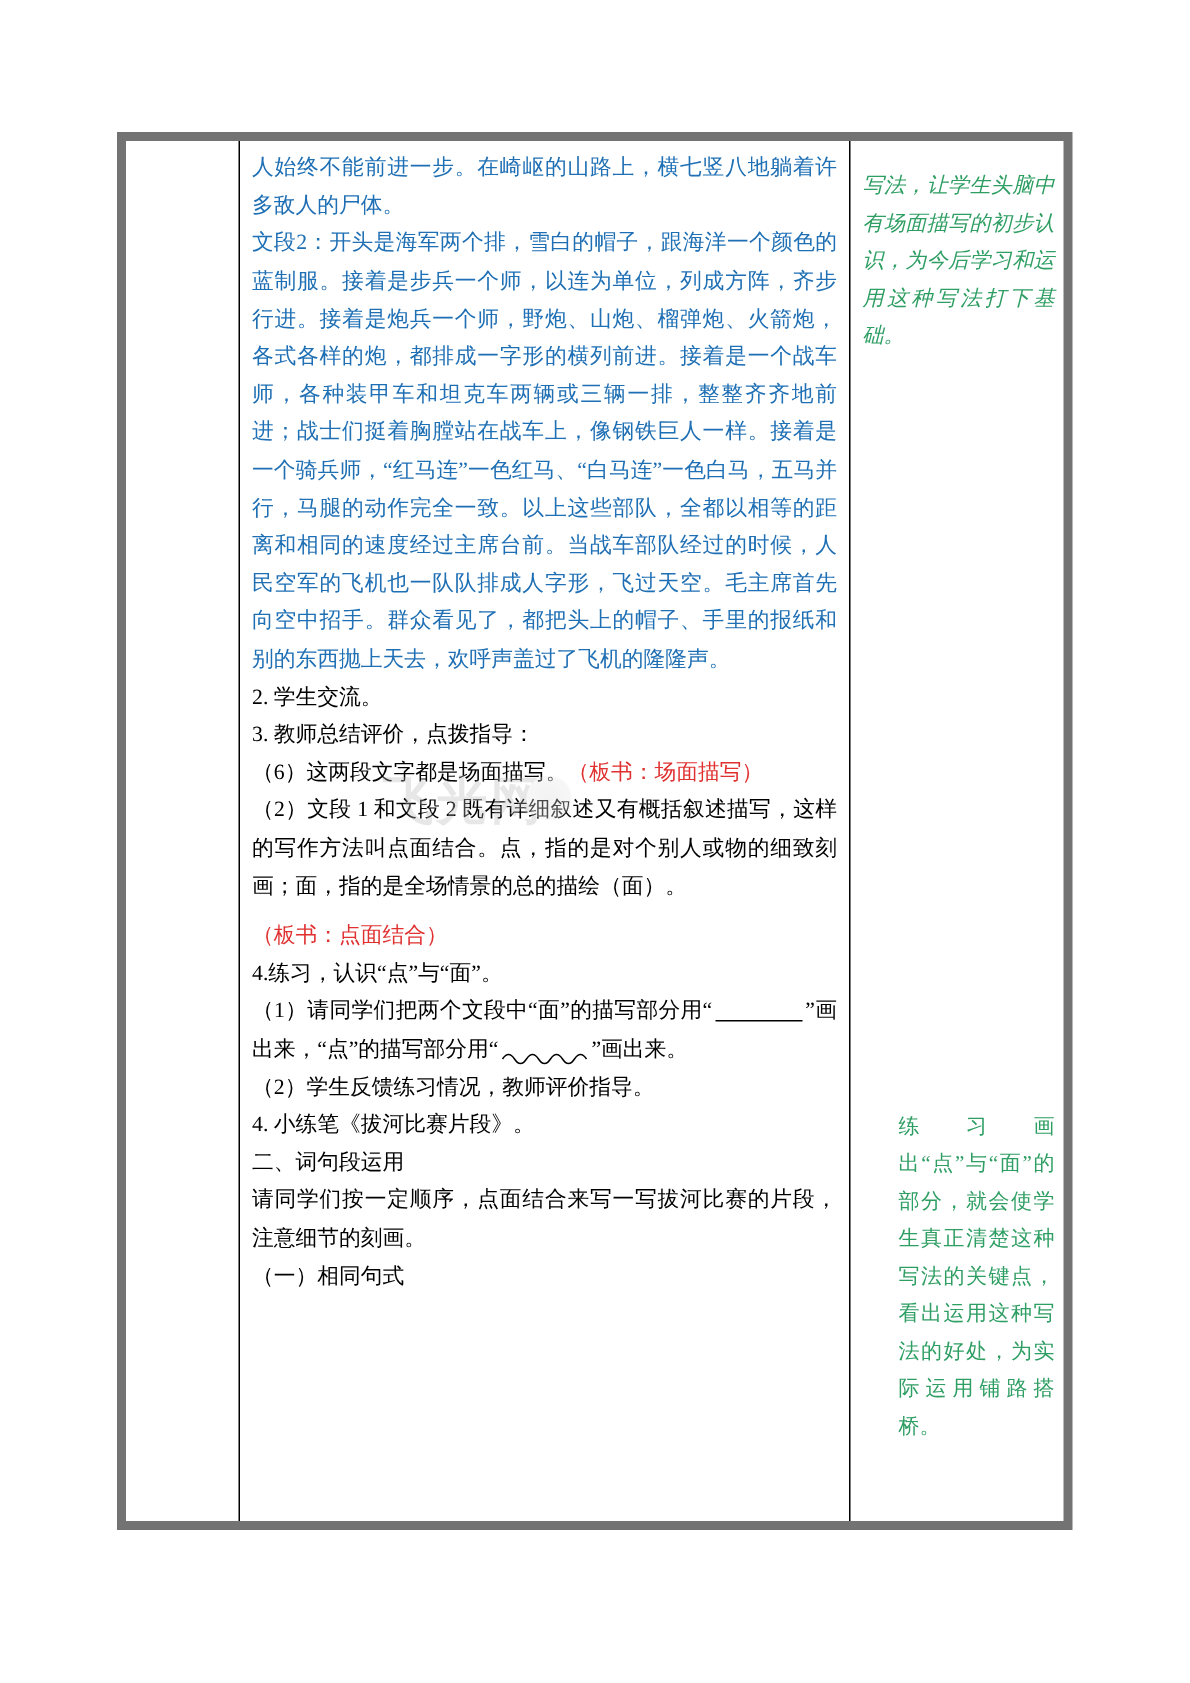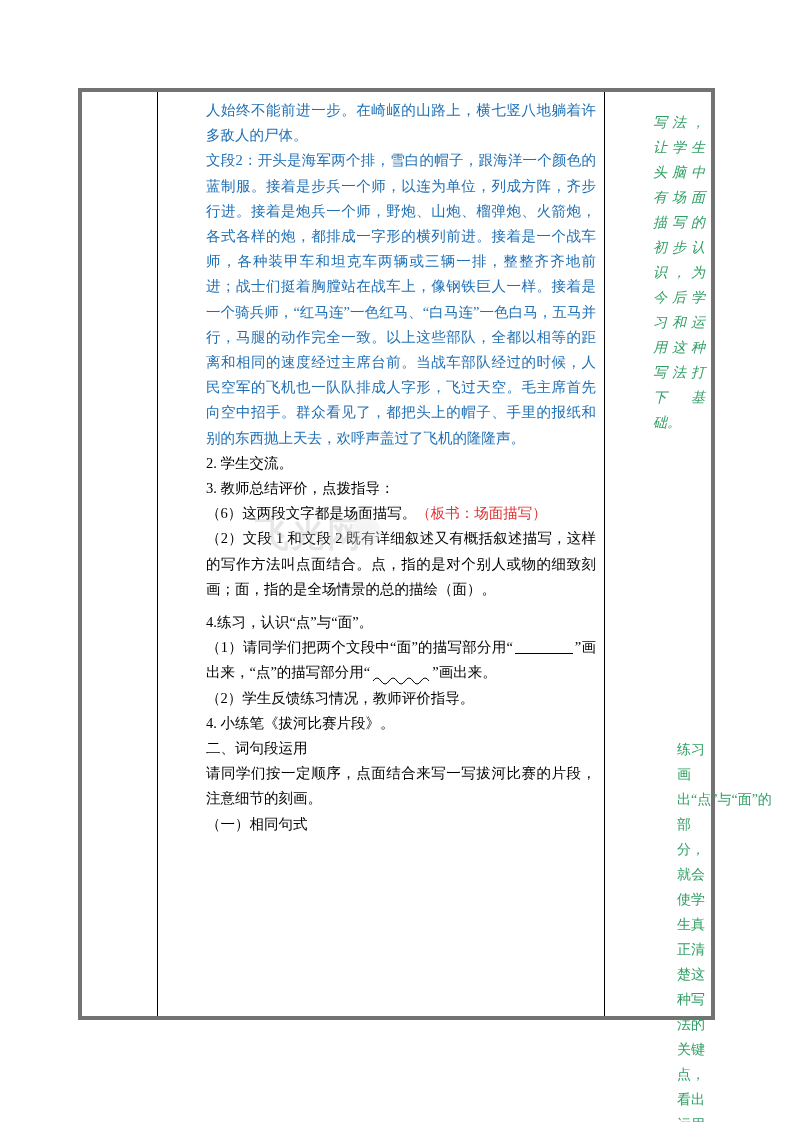--- a/index.html
+++ b/index.html
@@ -20,24 +20,23 @@
     height: 1122px;
     background: #fff;
   }
   
   .doc-table {
     position: absolute;
     left: 78px;
     top: 88px;
     width: 637px;
     height: 932px;
-    border: 4px solid #737373;
+    border: 6px solid #737373;
     box-sizing: border-box;
     display: flex;
-    gap: 40px;
   }
   .col-narrow {
     width: 76px;
     border-right: 1px solid #000;
     box-sizing: border-box;
   }
   .col-main {
     width: 407px;
     border-right: 1px solid #000;
     box-sizing: border-box;
@@ -167,20 +166,21 @@
       <p class="black">3. 教师总结评价，点拨指导：</p>
 
       <p class="black">
         <span>（6）这两段文字都是场面描写。</span><span class="red">（板书：场面描写）</span>
       </p>
 
       <p class="black">（2）文段 1 和文段 2 既有详细叙述又有概括叙述描写，这样的写作方法叫点面结合。点，指的是对个别人或物的细致刻画；面，指的是全场情景的总的描绘（面）。</p>
 
       <div style="height:8px"></div>
 
+      <p class="red">（板书：点面结合）</p>
       <p class="black">4.练习，认识“点”与“面”。</p>
 
       <p class="black">
         <span>（1）请同学们把两个文段中“面”的描写部分用“</span><span class="underline-long"></span><span>”画出来，“点”的描写部分用“</span><span class="squiggle"><svg width="58" height="12" viewBox="0 0 58 12">
               <path d="M1 8 Q5 2 9 8 T17 8 T25 8 T33 8 T41 8 T49 8 T57 8" fill="none" stroke="#000" stroke-width="1"></path>
             </svg></span><span>”画出来。</span>
       </p>
 
       <p class="black">（2）学生反馈练习情况，教师评价指导。</p>
       <p class="black">4. 小练笔《拔河比赛片段》。</p>

